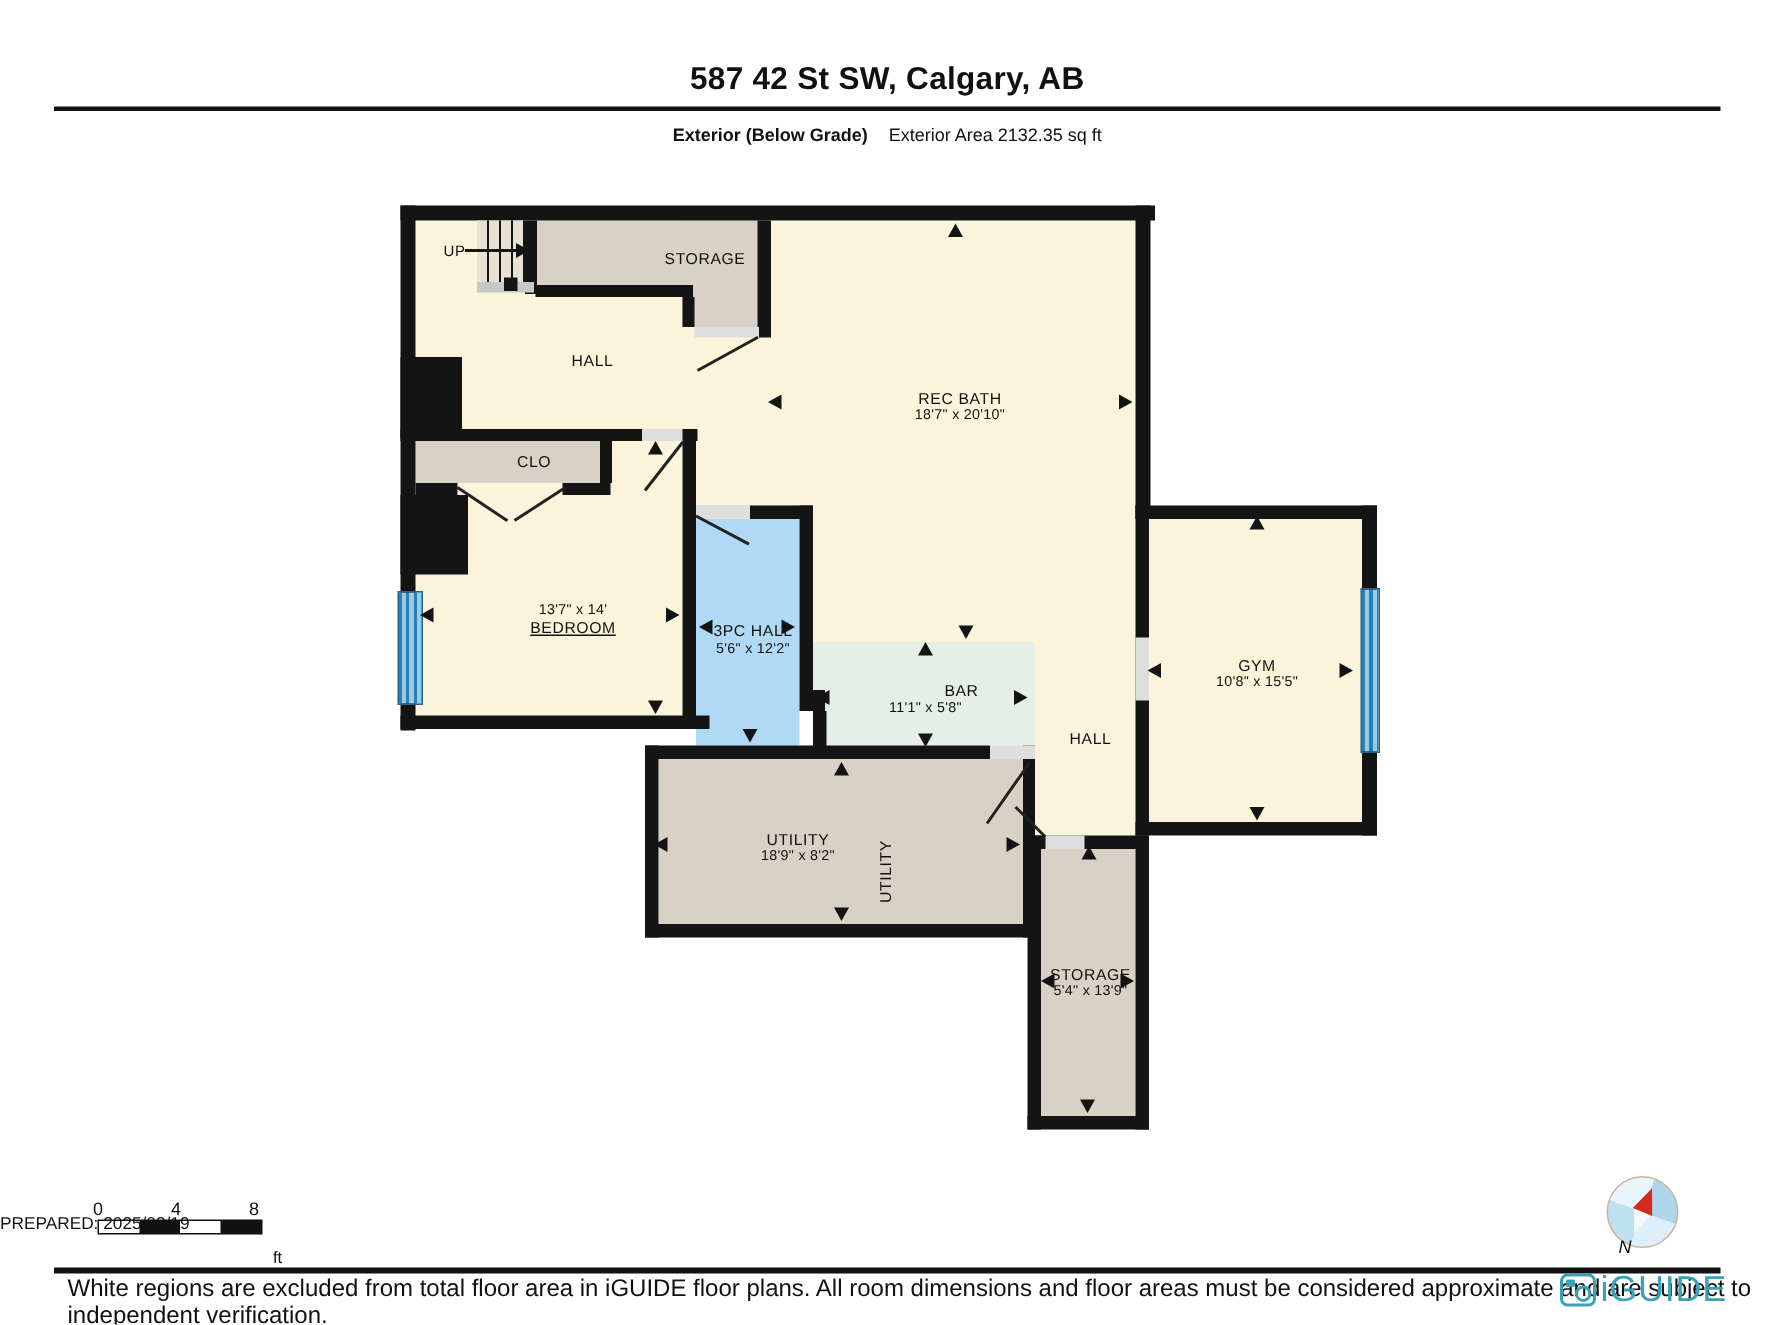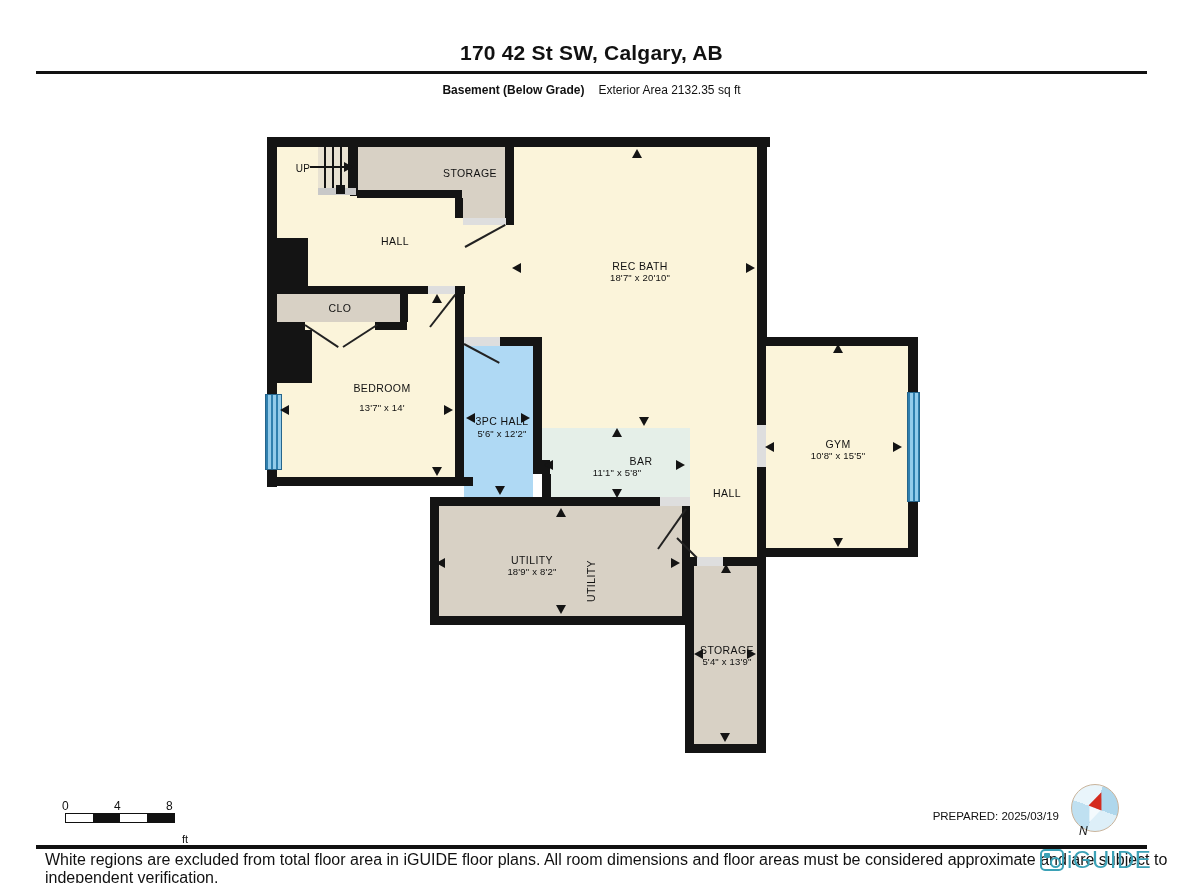--- a/index.html
+++ b/index.html
@@ -37,45 +37,45 @@
     background:repeating-linear-gradient(90deg,#E8E2D2 0 6.5px,#141414 6.5px 8px);}
   .stair-landing{position:absolute;left:318px;top:188px;width:38px;height:7px;background:#C8C8C8;}
   .stair-post{position:absolute;left:336px;top:185px;width:9px;height:9px;background:#141414;}
   .stair-arrow-line{position:absolute;left:310px;top:166px;width:36px;height:2px;background:#141414;}
   
   .tick{position:absolute;font-size:12px;}
   .scalebar{position:absolute;left:65px;top:813px;width:108px;height:8px;border:1.5px solid #111;display:flex;}
   .scalebar div{flex:1;}
   .seg-w{background:#fff;} .seg-b{background:#111;}
   .ft-label{position:absolute;left:182px;top:833px;font-size:11px;}
-  .prepared{position:absolute;left:0;top:810px;width:1059px;text-align:right;font-size:11.5px;}
+  .prepared{position:absolute;left:0;top:810px;width:1059px;text-align:left;font-size:11.5px;}
   
   .compass{position:absolute;left:1071px;top:784px;width:46px;height:46px;border-radius:50%;
     border:1px solid #C9B49C;background:conic-gradient(from 200deg,#BFE0F1 0 25%,#E9F5FB 25% 50%,#AFD7EC 50% 75%,#DDEFF8 75% 100%);}
   .needle{position:absolute;left:50%;top:50%;width:0;height:0;transform:translate(-50%,-100%) rotate(202deg);transform-origin:50% 100%;}
   .needle .red{position:absolute;left:-7px;top:0;width:0;height:0;
     border-left:7px solid transparent;border-right:7px solid transparent;border-top:17px solid #D42B1E;}
   .needle .white{position:absolute;left:-6px;top:-15px;width:0;height:0;
     border-left:6px solid transparent;border-right:6px solid transparent;border-bottom:15px solid #F4FAFD;}
   .compass-n{position:absolute;left:1079px;top:824px;font-size:12px;font-style:italic;}
   
   .disclaimer{position:absolute;left:45px;top:851px;font-size:16px;}
   .logo{position:absolute;left:1040px;top:846px;display:flex;align-items:center;color:#3BA1B6;}
   .logo-icon{position:relative;width:20px;height:18px;border:2.5px solid #3BA1B6;border-radius:5px;margin-right:3px;}
   .logo-icon .sq{position:absolute;left:2px;top:2px;width:6px;height:5px;background:#3BA1B6;border-radius:1px;}
   .logo-icon .circ{position:absolute;right:1px;bottom:1px;width:7px;height:7px;border:2px solid #3BA1B6;border-radius:50%;}
   .logo-text{font-size:24px;letter-spacing:.5px;}
 </style>
 </head>
 <body>
 
-<div class="title">170 42 St SW, Calgary, AB</div>
+<div class="title">587 42 St SW, Calgary, AB</div>
 <div class="rule" style="left:36px;top:71px;width:1111px;height:3px;"></div>
 <div class="subtitle">
-  <span class="flr">Basement (Below Grade)</span><span>Exterior Area 2132.35 sq ft</span>
+  <span class="flr">Exterior (Below Grade)</span><span>Exterior Area 2132.35 sq ft</span>
 </div>
 
 <div>
 
   <div class="fill cream" style="left:277px;top:147px;width:480px;height:139px;"></div>
   <div class="fill cream" style="left:464px;top:286px;width:293px;height:51px;"></div>
   <div class="fill cream" style="left:542px;top:337px;width:215px;height:91px;"></div>
   <div class="fill cream" style="left:690px;top:428px;width:67px;height:129px;"></div>
   <div class="fill cream" style="left:277px;top:294px;width:178px;height:184px;"></div>
   <div class="fill cream" style="left:766px;top:346px;width:142px;height:202px;"></div>
@@ -171,22 +171,22 @@
   <div class="arr a-up" style="left:721px;top:564px;"></div>
   <div class="arr a-lf" style="left:694px;top:649px;"></div>
   <div class="arr a-rt" style="left:747px;top:649px;"></div>
   <div class="arr a-dn" style="left:720px;top:733px;"></div>
 
   <div class="room-label" style="left:303px;top:168px;font-size:10px;">UP</div>
   <div class="room-label" style="left:470px;top:173px;">STORAGE</div>
   <div class="room-label" style="left:395px;top:241px;">HALL</div>
   <div class="room-label" style="left:640px;top:266px;">REC BATH</div>
   <div class="room-dims" style="left:640px;top:277px;">18'7" x 20'10"</div>
-  <div class="room-label" style="left:340px;top:308px;">CLO</div>
-  <div class="room-label" style="left:382px;top:388px;">BEDROOM</div>
+  <div class="room-label" style="left:356px;top:308px;">CLO</div>
+  <div class="room-label" style="left:382px;top:419px;text-decoration:underline;">BEDROOM</div>
   <div class="room-dims" style="left:382px;top:407px;">13'7" x 14'</div>
   <div class="room-label" style="left:502px;top:421px;">3PC HALL</div>
   <div class="room-dims" style="left:502px;top:433px;">5'6" x 12'2"</div>
   <div class="room-label" style="left:641px;top:461px;">BAR</div>
   <div class="room-dims" style="left:617px;top:472px;">11'1" x 5'8"</div>
   <div class="room-label" style="left:727px;top:493px;">HALL</div>
   <div class="room-label" style="left:838px;top:444px;">GYM</div>
   <div class="room-dims" style="left:838px;top:455px;">10'8" x 15'5"</div>
   <div class="room-label" style="left:532px;top:560px;">UTILITY</div>
   <div class="room-dims" style="left:532px;top:571px;">18'9" x 8'2"</div>

